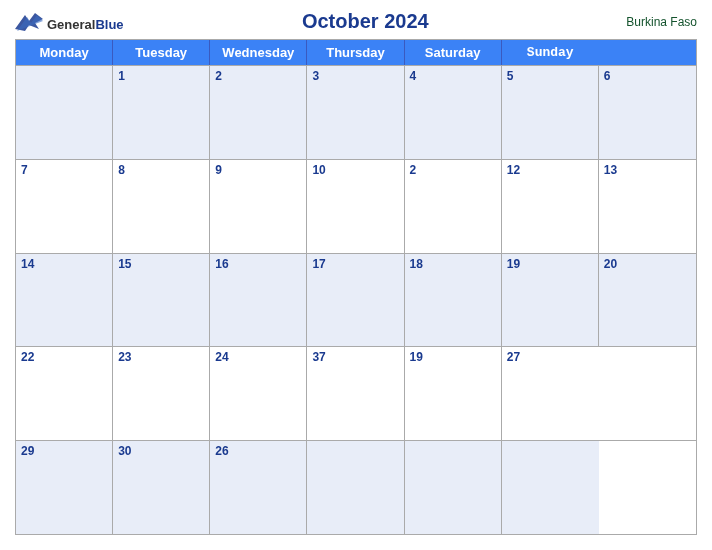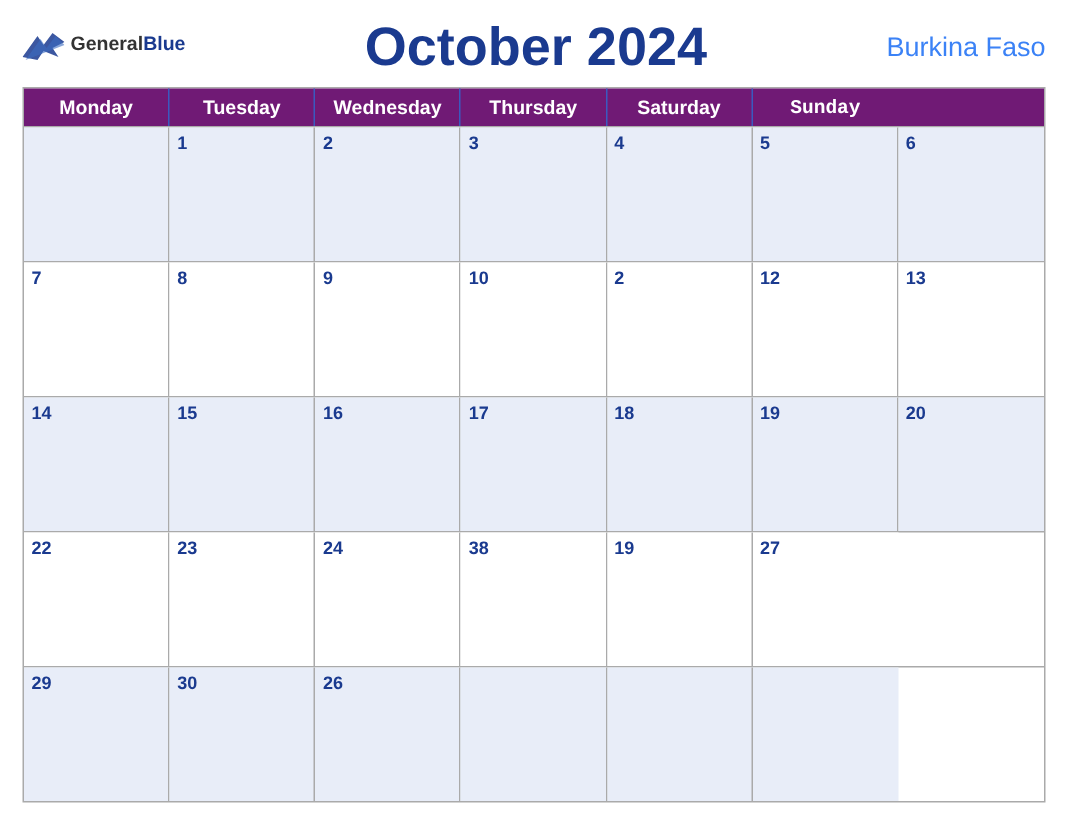--- a/index.html
+++ b/index.html
@@ -15,21 +15,21 @@
 
     .header {
       display: flex;
       align-items: center;
       justify-content: space-between;
       margin-bottom: 6px;
     }
 
     .logo {
       display: flex;
-      align-items: flex-start;
+      align-items: flex-end;
       gap: 4px;
     }
 
     .logo-text-general {
       font-size: 13px;
       font-weight: bold;
       color: #333;
     }
 
     .logo-text-blue {
@@ -37,45 +37,45 @@
       font-weight: bold;
       color: #1a3a8f;
     }
 
     .logo-bird {
       width: 28px;
       height: 22px;
     }
 
     .month-title {
-      font-size: 36px;
+      font-size: 20px;
       font-weight: bold;
       color: #1a3a8f;
       text-align: center;
       flex: 1;
     }
 
     .country {
-      font-size: 18px;
-      color: #3b82f6;
+      font-size: 12px;
+      color: #14532d;
       text-align: right;
       min-width: 90px;
     }
 
     .calendar {
       flex: 1;
       display: flex;
       flex-direction: column;
       border: 1px solid #aaa;
     }
 
     .cal-header {
       display: grid;
       grid-template-columns: repeat(7, 1fr);
-      background: #701a75;
+      background: #3b82f6;
     }
 
     .cal-header-cell {
       color: #fff;
       font-size: 13px;
       font-weight: bold;
       text-align: center;
       padding: 5px 2px;
       border-right: 1px solid #3a5abf;
     }
@@ -228,21 +228,21 @@
         <div class="cal-cell">
           <span class="day-num">22</span>
         </div>
         <div class="cal-cell">
           <span class="day-num">23</span>
         </div>
         <div class="cal-cell">
           <span class="day-num">24</span>
         </div>
         <div class="cal-cell">
-          <span class="day-num">38</span>
+          <span class="day-num">37</span>
         </div>
         <div class="cal-cell">
           <span class="day-num">19</span>
         </div>
         <div class="cal-cell">
           <span class="day-num">27</span>
         </div>
       </div>
       <div class="cal-row">
         <div class="cal-cell">

